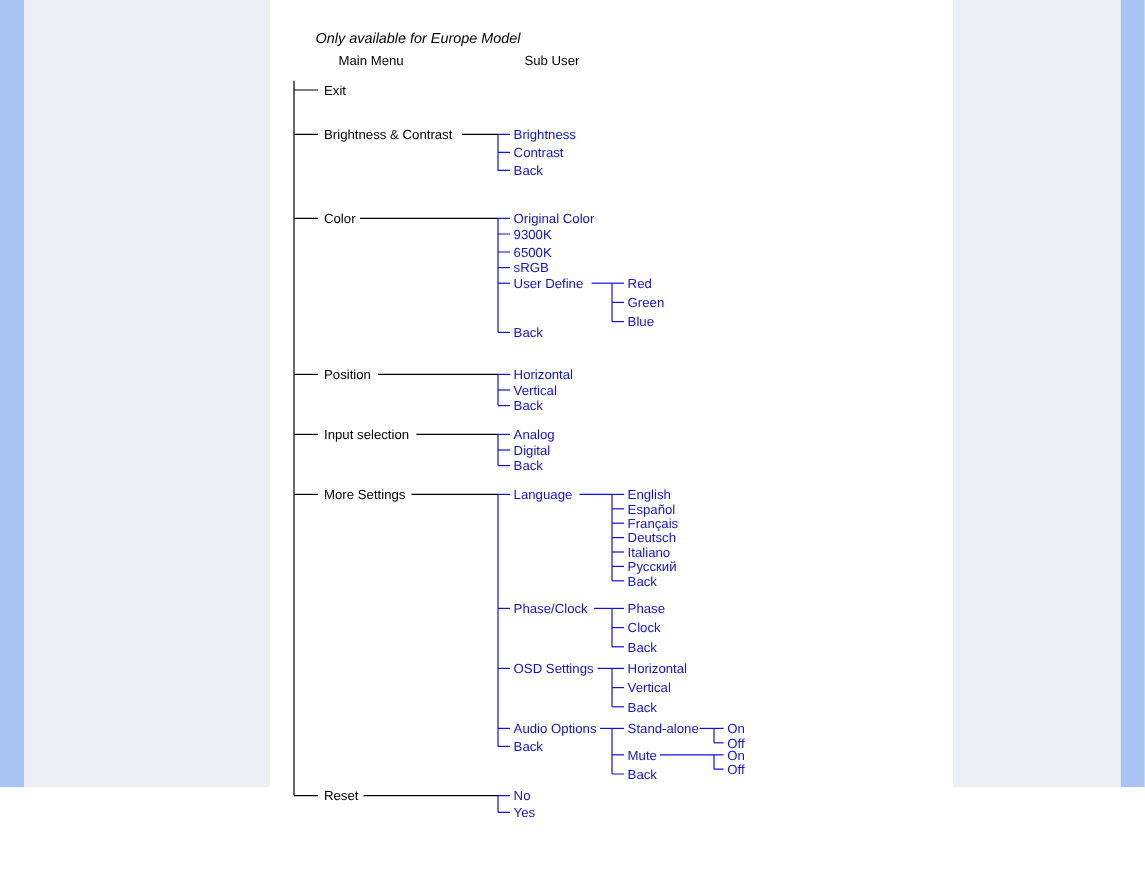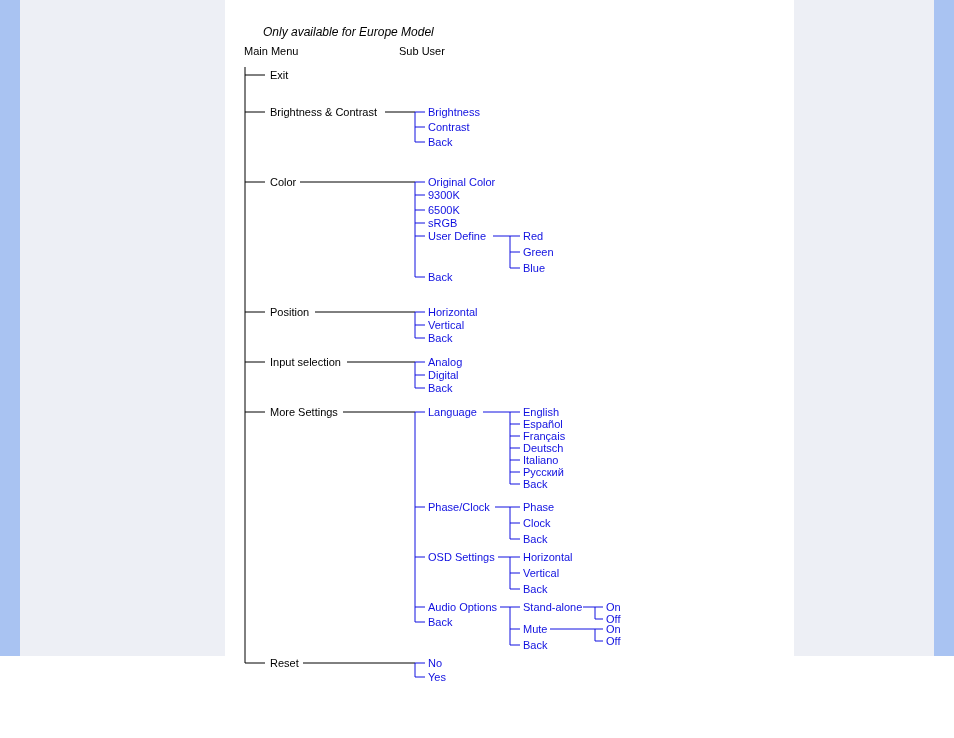--- a/index.html
+++ b/index.html
@@ -4,21 +4,21 @@
 <style>
 body{margin:0;background:#fff;font-family:Arial,Helvetica,sans-serif;font-size:11px;color:#000;width:954px;height:738px;overflow:hidden}
 .outer{display:flex;height:656px}
 .edge-l,.edge-r{background:#a9c3f2;width:20px}
 .page-l,.page-r{background:#edeff5;flex:0 0 auto}
 .page-l{width:205px}
 .page-r{width:140px}
 .content{flex:1;background:#fff;padding-top:25px;position:relative}
 .title{font-style:italic;font-size:12px;margin:0 0 6px 38px}
 .headers{display:flex;margin-bottom:10px}
-.hdr-main{margin-left:19px;width:155px}
+.hdr-main{margin-left:57px;width:155px}
 .hdr-sub{}
 svg{display:block}
 .blue{fill:#1010e0}
 .black{fill:#000}
 text{font-family:Arial,Helvetica,sans-serif;font-size:11px}
 </style>
 </head>
 <body>
 
 <div class="outer">

